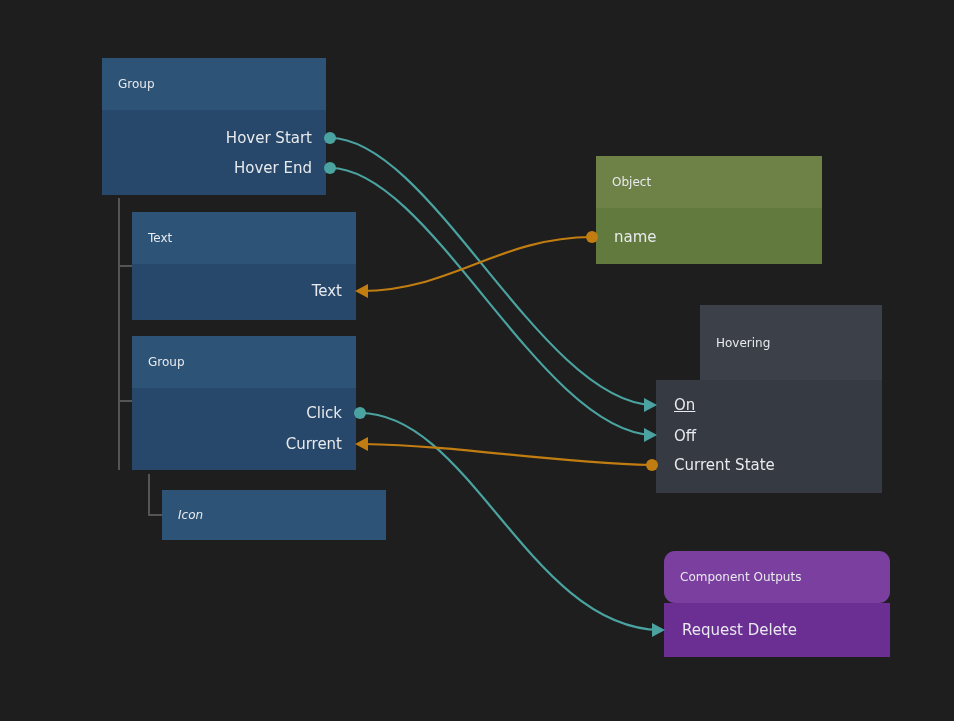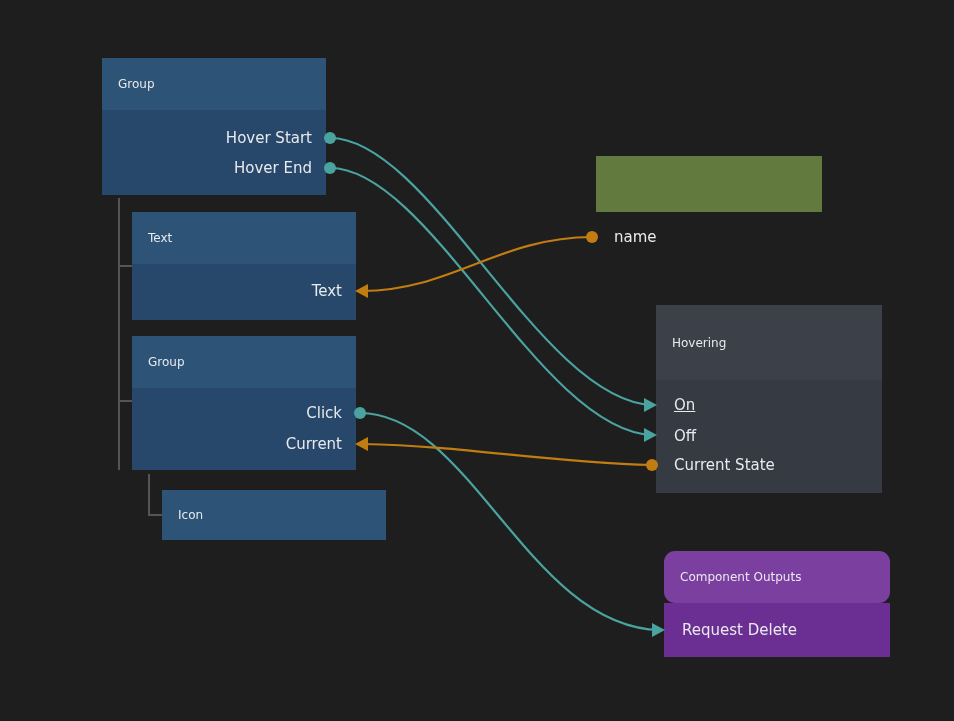--- a/index.html
+++ b/index.html
@@ -92,33 +92,36 @@
           <div class="title">Group</div>
         </div>
         <div class="body" style="height: 82px;"></div>
         <div class="port out" style="top: 67px;">
           <span>Click</span>
         </div>
         <div class="port out" style="top: 98px;">
           <span>Current</span>
         </div>
       </div>
-      <div class="node n-blue" style="left: 162px; top: 490px; width: 224px; height: 50px;">
+      <div class="node n-blue" style="left: 162px; top: 490px; width: 224px; height: 50px; font-style: italic;">
         <div class="head" style="height: 50px;">
           <div class="title">Icon</div>
         </div>
       </div>
       <div class="node n-green" style="left: 596px; top: 156px; width: 226px; height: 108px;">
+        <div class="head" style="height: 52px;">
+          <div class="title">Object</div>
+        </div>
         <div class="body" style="height: 56px;"></div>
         <div class="port in" style="top: 71px; text-align: right;">
           <span>name</span>
         </div>
       </div>
       <div class="node n-gray" style="left: 656px; top: 305px; width: 226px; height: 188px;">
-        <div class="head" style="height: 75px;">
+        <div class="head" style="height: 75px; margin-left: 44px;">
           <div class="title">Hovering</div>
         </div>
         <div class="body" style="height: 113px;"></div>
         <div class="port in" style="top: 90px; text-decoration: underline;">
           <span>On</span>
         </div>
         <div class="port in" style="top: 120px; align-items: flex-end;">
           <span>Off</span>
         </div>
         <div class="port in" style="top: 150px;">

